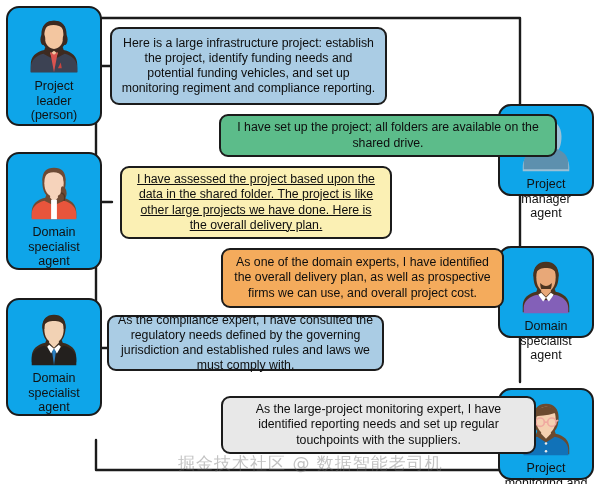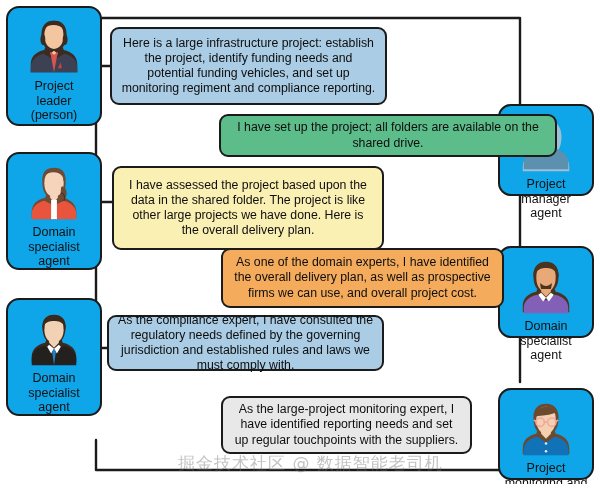--- a/index.html
+++ b/index.html
@@ -218,31 +218,31 @@
   </div>
 
   <div class="bubble b-blue" style="left:110px; top:27px; width:277px; height:78px;">
     <span>Here is a large infrastructure project: establish the project, identify funding needs and potential funding vehicles, and set up monitoring regiment and compliance reporting.</span>
   </div>
 
   <div class="bubble b-green" style="left:219px; top:114px; width:338px; height:43px;">
     <span>I have set up the project; all folders are available on the shared drive.</span>
   </div>
 
-  <div class="bubble b-yellow" style="left:112px; top:166px; width:272px; height:84px;">
+  <div class="bubble b-yellow" style="left:120px; top:166px; width:272px; height:73px;text-decoration:underline;">
     <span>I have assessed the project based upon the data in the shared folder. The project is like other large projects we have done. Here is the overall delivery plan.</span>
   </div>
 
   <div class="bubble b-orange" style="left:221px; top:248px; width:283px; height:60px;">
     <span>As one of the domain experts, I have identified the overall delivery plan, as well as prospective firms we can use, and overall project cost.</span>
   </div>
 
   <div class="bubble b-blue" style="left:107px; top:315px; width:277px; height:56px;">
     <span>As the compliance expert, I have consulted the regulatory needs defined by the governing jurisdiction and established rules and laws we must comply with.</span>
   </div>
 
-  <div class="bubble b-gray" style="left:221px; top:396px; width:251px; height:58px;">
+  <div class="bubble b-gray" style="left:221px; top:396px; width:315px; height:58px;">
     <span>As the large-project monitoring expert, I have identified reporting needs and set up regular touchpoints with the suppliers.</span>
   </div>
 
   <div class="watermark">掘金技术社区 @ 数据智能老司机</div>
 
 </div>
 
 </body></html>

